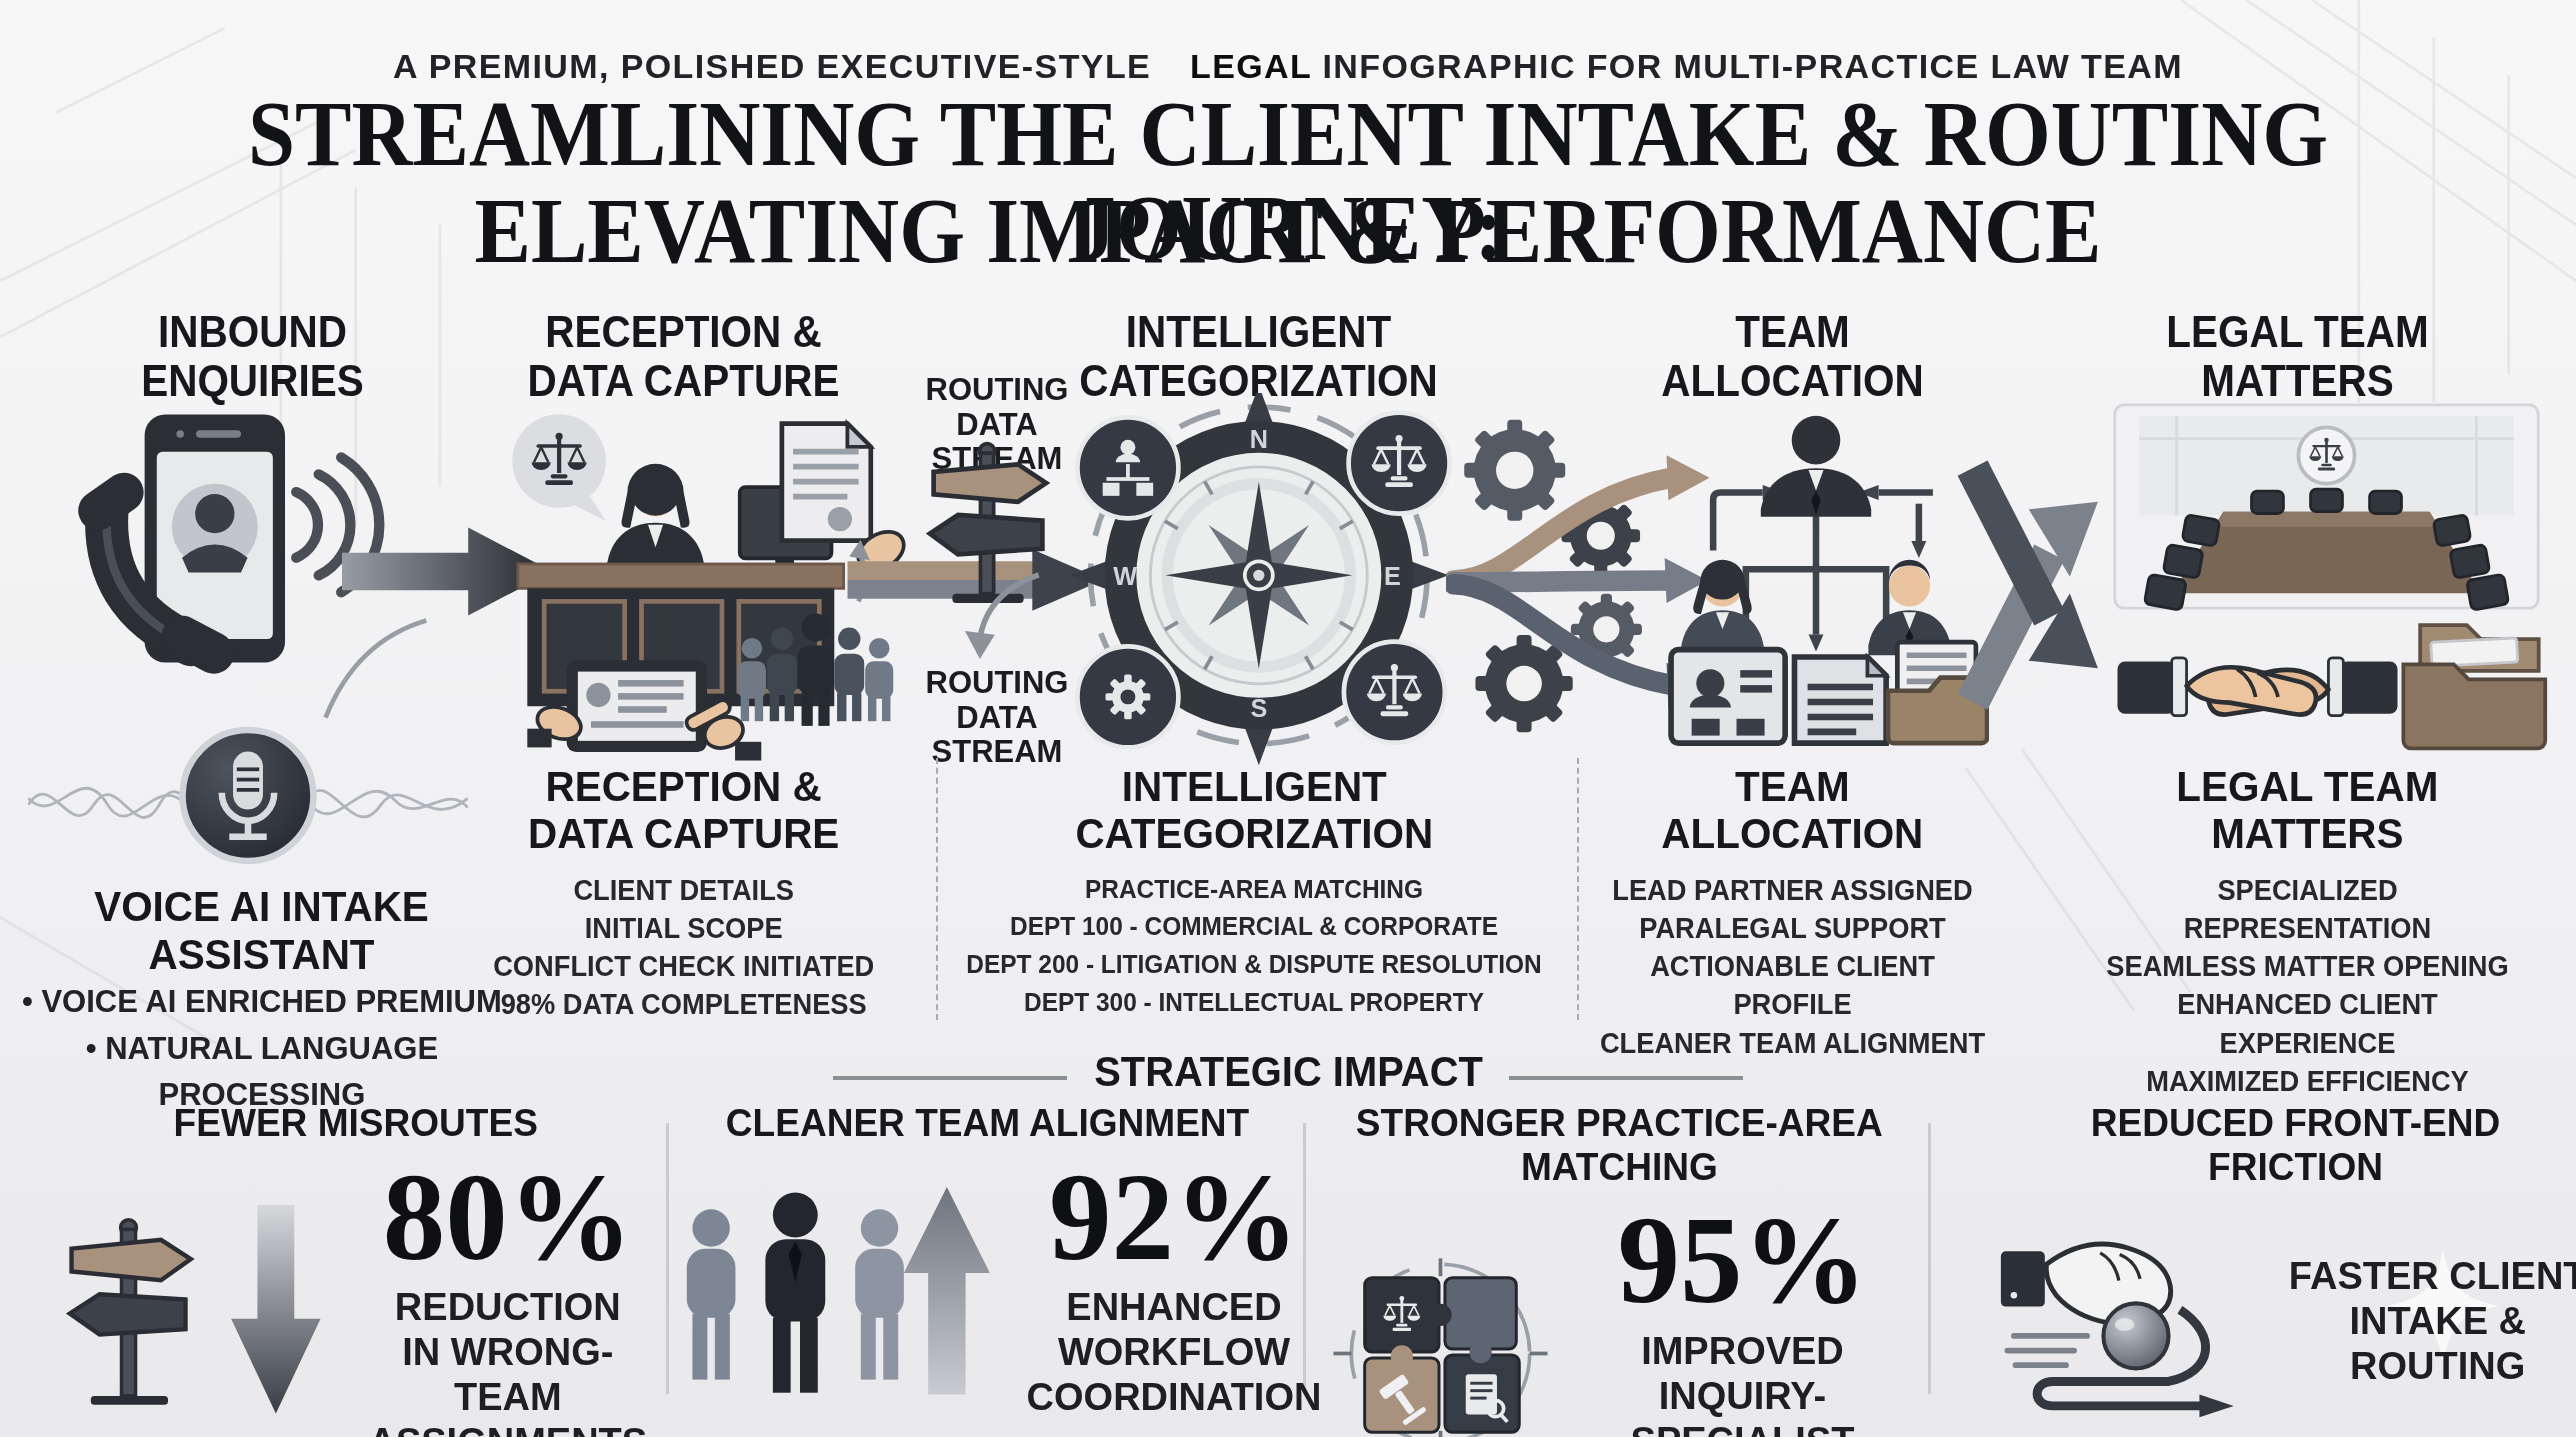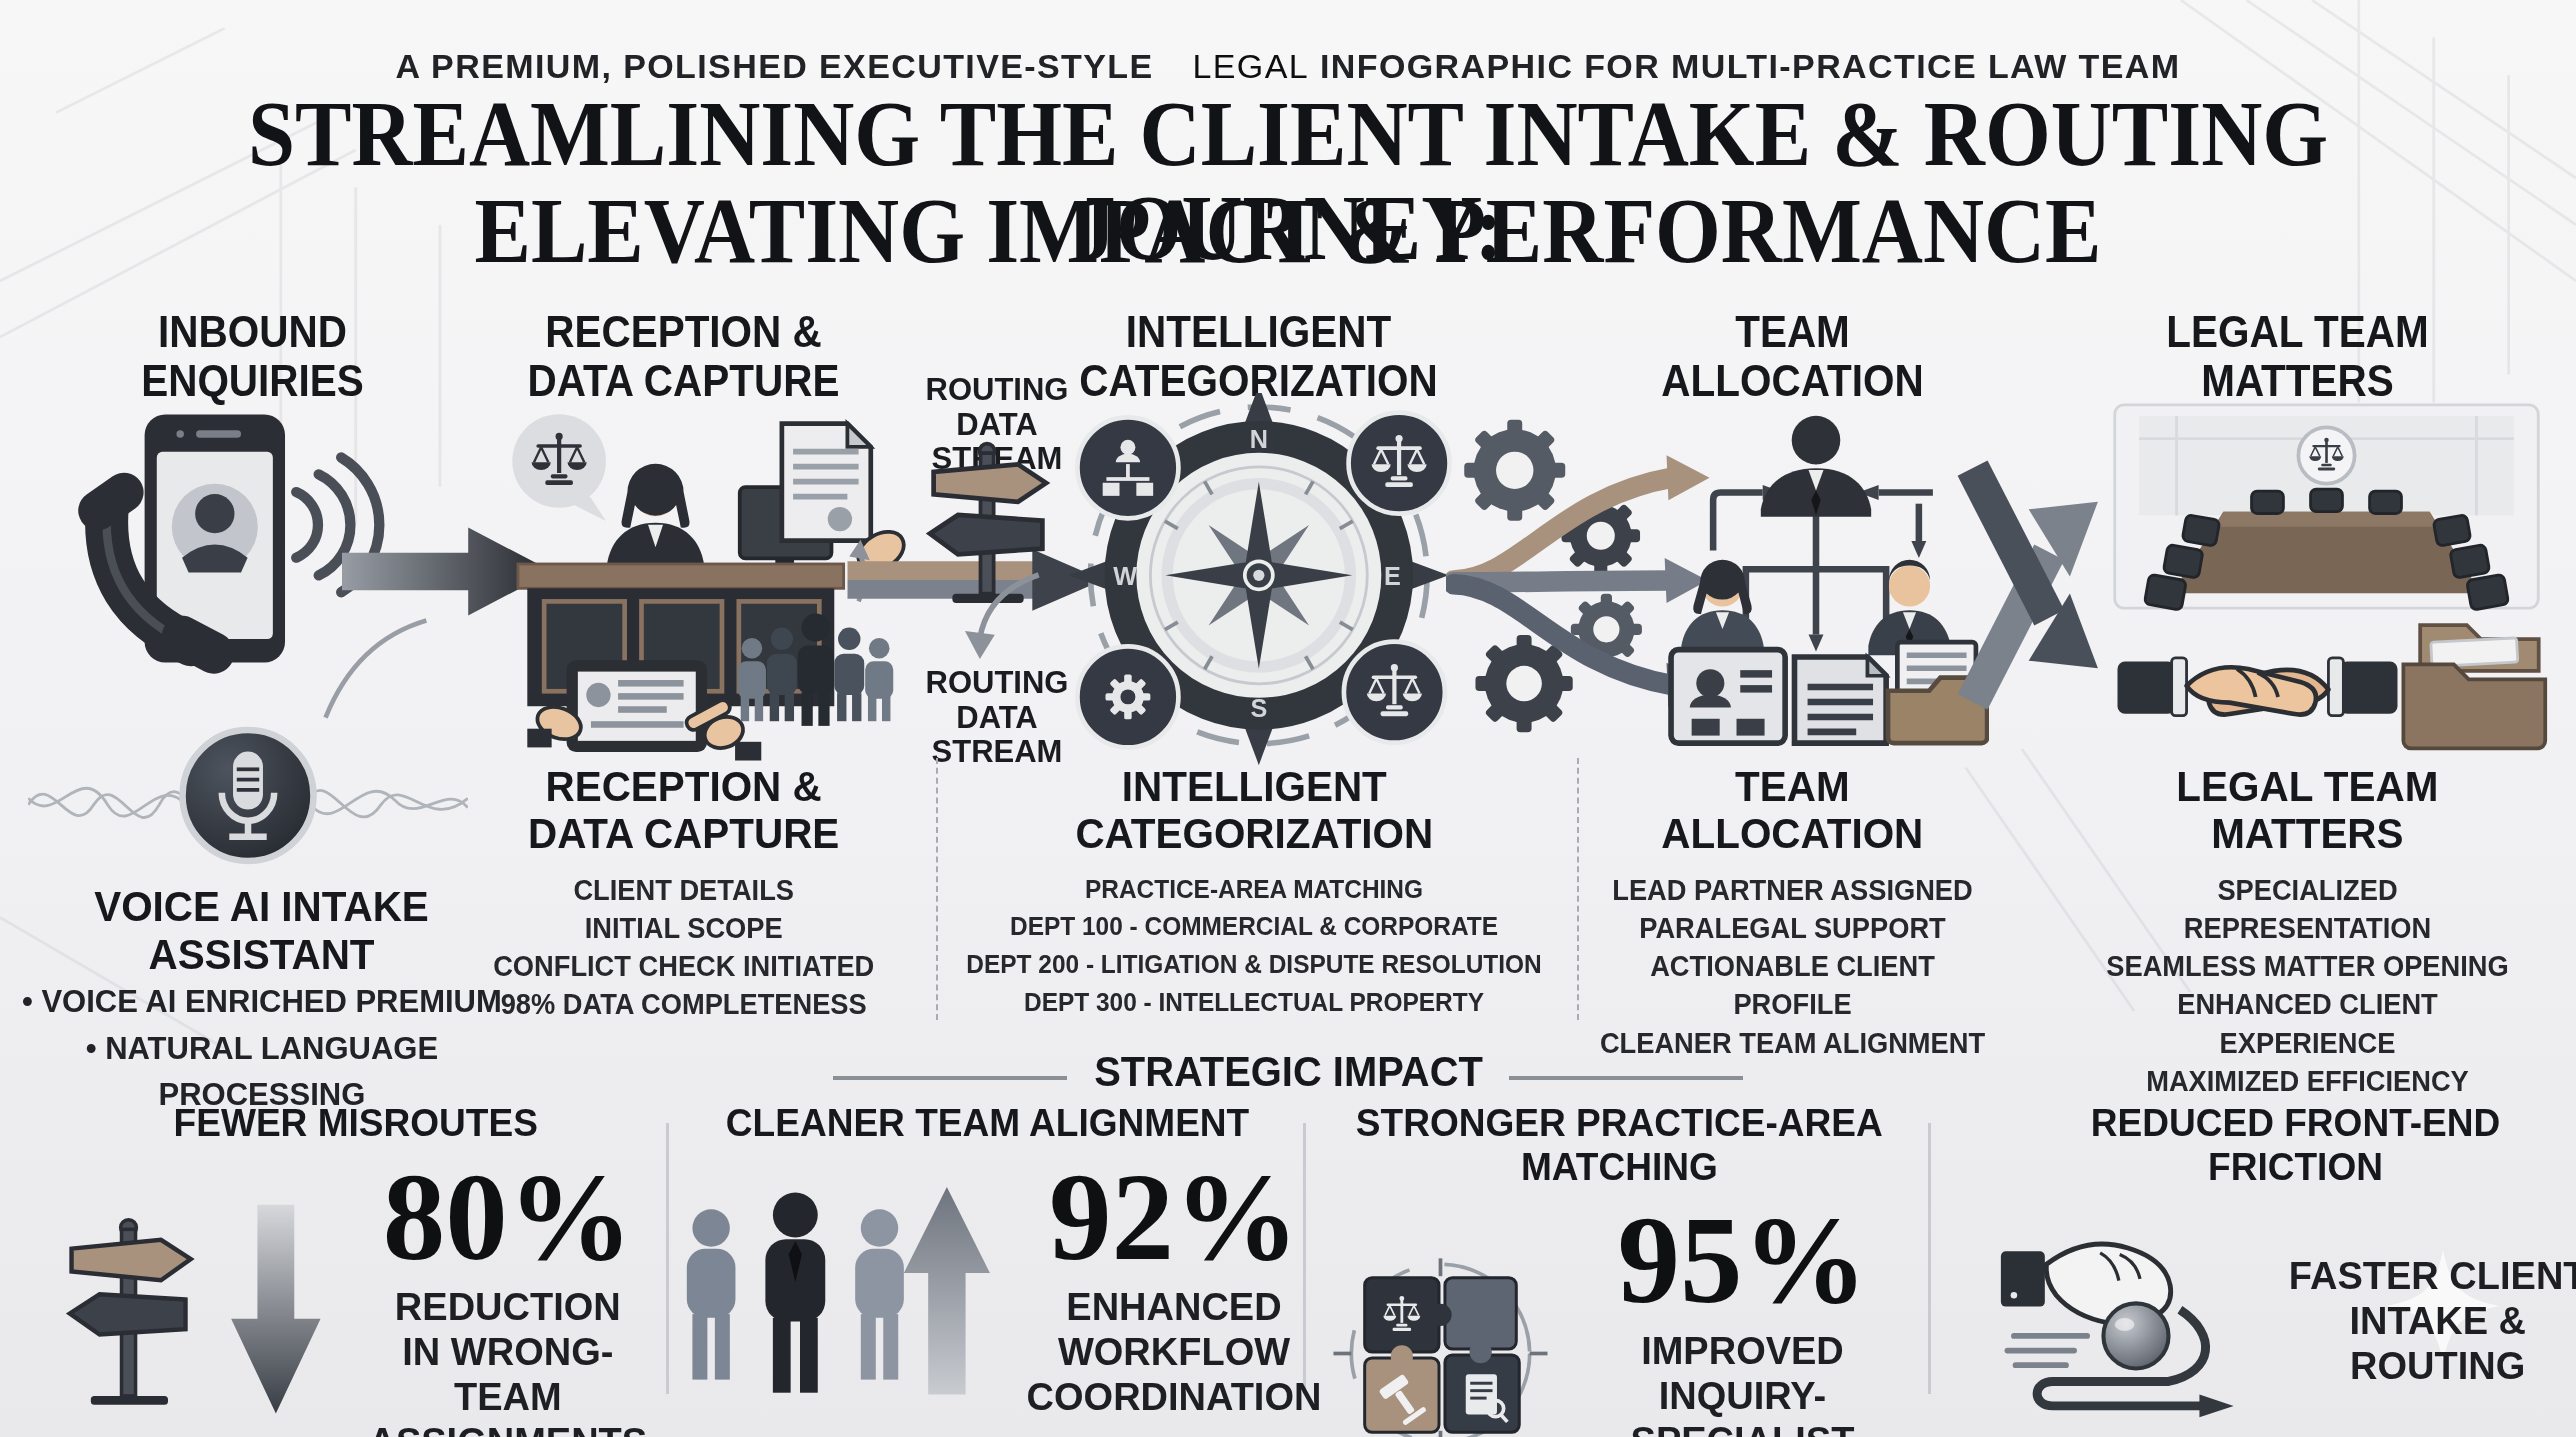--- a/index.html
+++ b/index.html
@@ -3,21 +3,21 @@
 <meta charset="utf-8">
 <style>
   html,body{margin:0;padding:0;background:#e8e8ea;}
   .canvas{position:relative;width:2576px;height:1438px;overflow:hidden;
           background:linear-gradient(180deg,#f7f7f8 0%,#f1f1f3 55%,#e9e9ec 100%);
           font-family:"Liberation Sans",sans-serif;color:#1d1e21;}
   .abs{position:absolute;}
   .ctr{text-align:center;}
   .pre{white-space:pre-line;}
   .kicker{top:47px;left:0;width:100%;font-size:34px;font-weight:700;letter-spacing:1.4px;color:#222327;}
-  .kicker b{font-weight:400;color:#0d0e10;margin-left:28px;}
+  .kicker b{font-weight:700;color:#0d0e10;margin-left:28px;}
   .title{left:0;width:100%;font-family:"Liberation Serif",serif;font-weight:700;font-size:94px;
          line-height:1;color:#121316;transform:scaleX(.9);transform-origin:50% 50%;letter-spacing:0;}
   .hdr{top:307px;font-weight:700;font-size:44px;line-height:1.12;transform:scaleX(.92);
        transform-origin:50% 50%;color:#17181b;}
   .routing{font-weight:700;font-size:31px;line-height:1.12;color:#1b1c1f;}
   .detail{display:flex;flex-direction:column;align-items:center;}
   .detail-title{font-weight:700;font-size:43px;line-height:1.1;transform:scaleX(.94);transform-origin:50% 50%;color:#17181b;}
   .detail-lines{margin-top:13px;font-weight:700;font-size:29px;line-height:1.32;transform:scaleX(.94);transform-origin:50% 50%;color:#27282c;}
   .detail-lines.narrow{font-size:26px;line-height:1.45;}
   .voice-title{font-weight:700;font-size:43px;line-height:1.12;transform:scaleX(.94);transform-origin:50% 50%;color:#17181b;}

